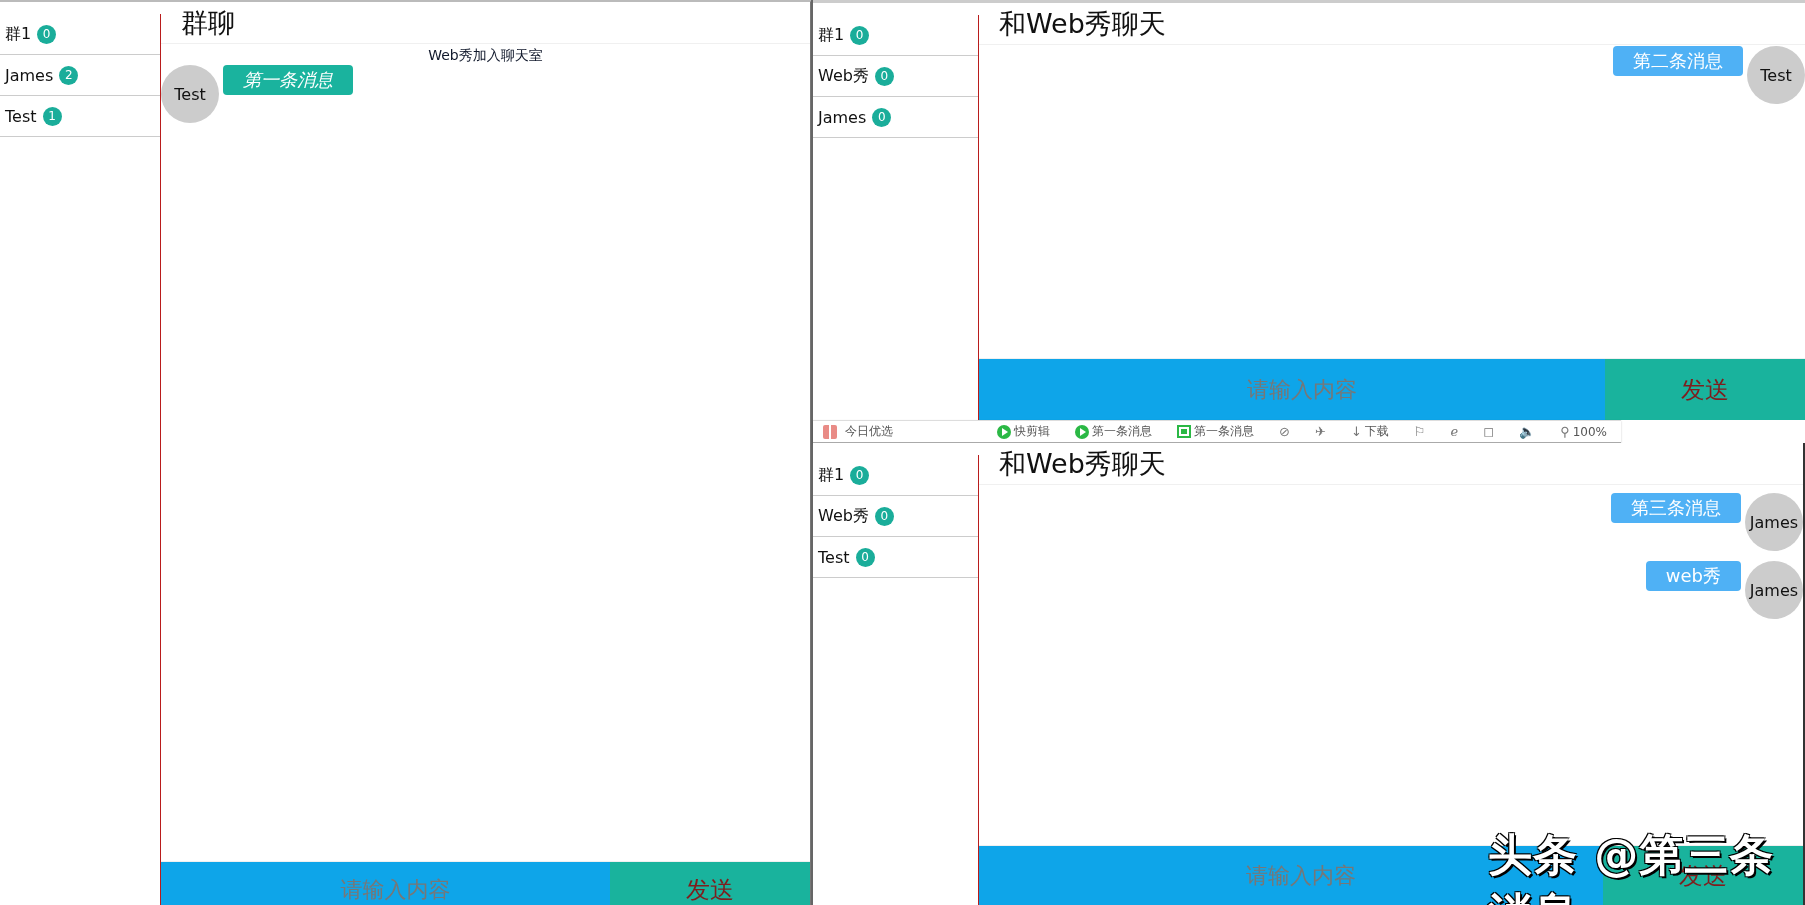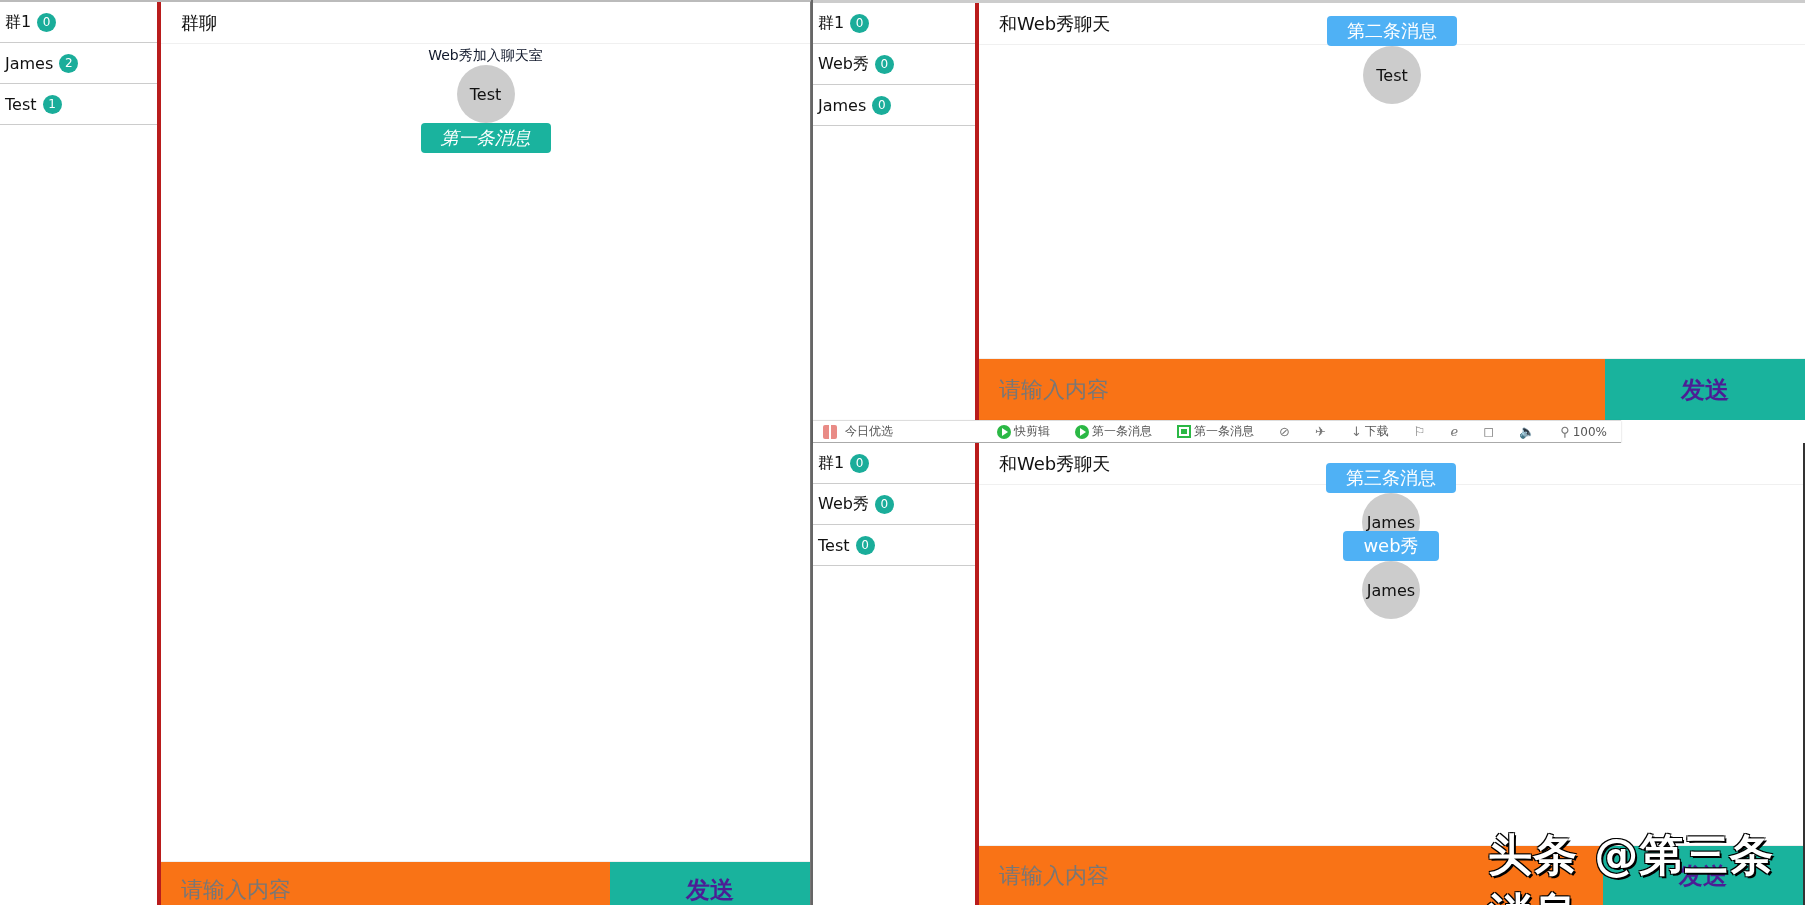--- a/index.html
+++ b/index.html
@@ -1,37 +1,37 @@
 <!DOCTYPE html>
 <html><head>
 <meta charset="utf-8">
 <style>
   * { box-sizing: border-box; margin: 0; padding: 0; }
   html, body { width: 1805px; height: 905px; overflow: hidden; background: #fff; font-family: "DejaVu Sans", "Liberation Sans", sans-serif; }
   .stage { position: relative; width: 1805px; height: 905px; }
 
   .win { position: absolute; background: #fff; overflow: hidden; }
-  .win .sidebar { position: absolute; left: 0; top: 0; bottom: 0; border-right: 4px solid #b91c1c; }
+  .win .sidebar { position: absolute; left: 0; top: 12px; bottom: 0; border-right: 1px solid #b91c1c; }
   .win .side-item { height: 41px; border-bottom: 1px solid #ccc; display: flex; align-items: center; padding-left: 5px; font-size: 16px; color: #111; cursor: pointer; }
   .badge { display: inline-flex; align-items: center; justify-content: center; min-width: 19px; height: 19px; border-radius: 10px; background: #1aad9a; color: #fff; font-size: 12px; margin-left: 6px; padding: 0 5px; }
   .win .main { position: absolute; top: 0; right: 0; bottom: 0; }
-  .win .header { height: 42px; border-bottom: 1px solid #f0f0f0; display: flex; align-items: center; padding-left: 20px; font-size: 18px; color: #111; }
+  .win .header { height: 42px; border-bottom: 1px solid #f0f0f0; display: flex; align-items: center; padding-left: 20px; font-size: 27px; color: #111; }
   .win .messages { position: absolute; left: 0; right: 0; top: 43px; }
   .sys-msg { text-align: center; color: #0f172a; font-size: 14px; height: 20px; line-height: 20px; }
-  .msg-row { display: flex; align-items: center; height: 58px; flex-direction: column; }
+  .msg-row { display: flex; height: 58px; }
   .msg-row.left { justify-content: flex-start; }
   .msg-row.right { justify-content: flex-end; }
   .avatar { width: 58px; height: 58px; border-radius: 50%; background: #ccc; display: flex; align-items: center; justify-content: center; font-size: 16px; color: #111; flex-shrink: 0; }
   .bubble { height: 30px; line-height: 30px; border-radius: 4px; padding: 0 20px; color: #fff; font-size: 18px; margin: 0 4px; }
   .bubble.green { background: #1ab39e; font-style: italic; }
   .bubble.blue { background: #4fb1f5; }
   .input-bar { position: absolute; left: 0; right: 0; bottom: 0; border-top: 1px solid #f0f0f0; display: flex; }
-  .input-bar input { flex: 1; border: none; outline: none; font-size: 22px; color: #333; padding-left: 20px; background: #f97316; font-family: "DejaVu Sans", "Liberation Sans", sans-serif; }
+  .input-bar input { flex: 1; border: none; outline: none; font-size: 22px; color: #333; padding-left: 20px; background: #0ea5e9; font-family: "DejaVu Sans", "Liberation Sans", sans-serif; text-align: center; }
   .input-bar input::placeholder { color: #777; }
-  .send-btn { background: #19b39d; color: #4c1d95; font-size: 24px; border: none; display: flex; align-items: center; justify-content: center; cursor: pointer; font-family: "DejaVu Sans", "Liberation Sans", sans-serif; font-weight: bold; }
+  .send-btn { background: #19b39d; color: #7f1d1d; font-size: 24px; border: none; display: flex; align-items: center; justify-content: center; cursor: pointer; font-family: "DejaVu Sans", "Liberation Sans", sans-serif; }
 
   
   #win-left { left: 0; top: 0; width: 812px; height: 905px; border-top: 2px solid #bbb; border-right: 2px solid #777; }
   #win-left .sidebar { width: 161px; }
   #win-left .main { left: 161px; }
   #win-left .input-bar { height: 44px; }
   #win-left .input-bar input { padding-top: 12px; }
   #win-left .send-btn { width: 200px; padding-top: 12px; }
 
   

